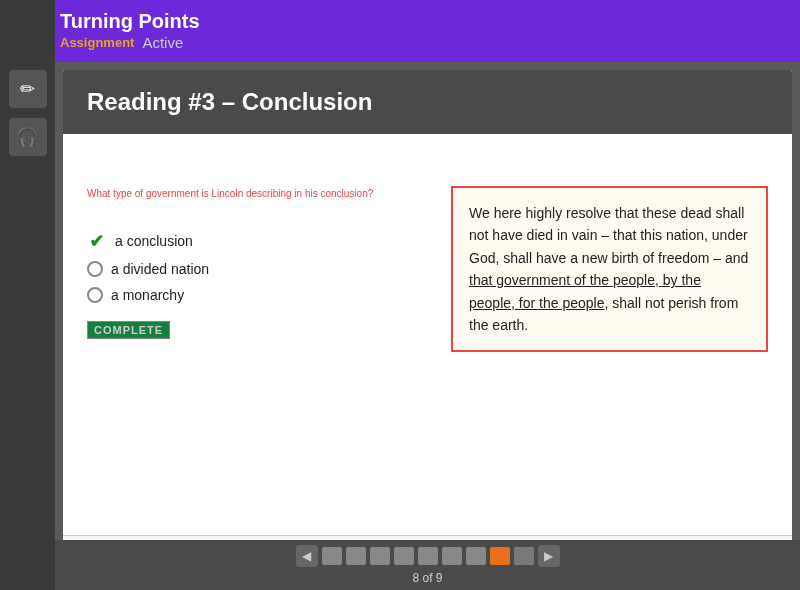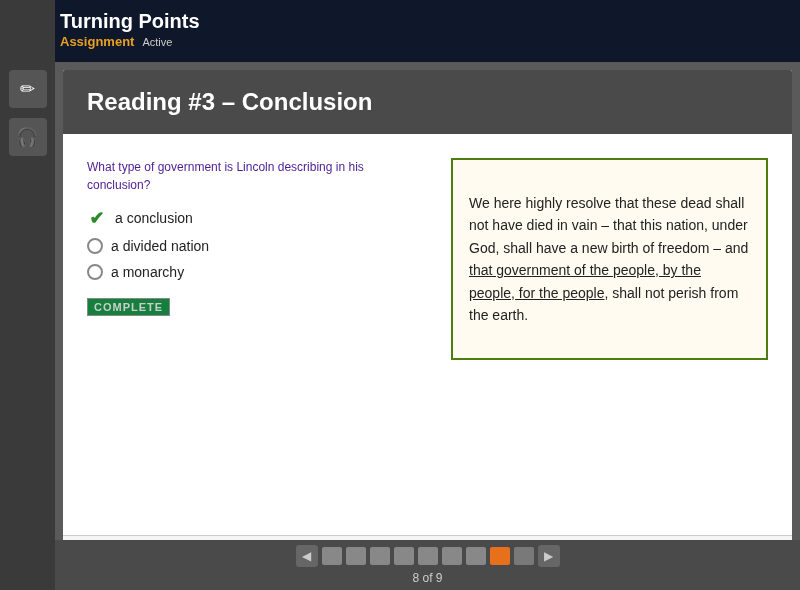--- a/index.html
+++ b/index.html
@@ -6,21 +6,21 @@
     body {
       width: 800px;
       height: 590px;
       background: #5a5a5a;
       font-family: Arial, sans-serif;
       overflow: hidden;
     }
 
     
     #top-bar {
-      background: #0f172a;
+      background: #6d28d9;
       height: 62px;
       display: flex;
       align-items: flex-start;
       padding: 8px 0 0 60px;
     }
     #top-bar-content {
       display: flex;
       flex-direction: column;
     }
     #app-title {
@@ -34,21 +34,21 @@
       gap: 8px;
       align-items: center;
     }
     #breadcrumb-assignment {
       color: #e8a020;
       font-size: 13px;
       font-weight: bold;
     }
     #breadcrumb-active {
       color: #cccccc;
-      font-size: 11px;
+      font-size: 15px;
       text-align: center;
     }
 
     
     #sidebar {
       position: absolute;
       left: 0;
       top: 0;
       width: 55px;
       height: 590px;
@@ -87,20 +87,21 @@
 
     
     #content-card {
       margin: 8px;
       background: #ffffff;
       flex: 1;
       border-radius: 2px;
       overflow: hidden;
       display: flex;
       flex-direction: column;
+      gap: 28px;
     }
 
     
     #card-header {
       background: #4a4a4a;
       padding: 18px 24px;
     }
     #card-title {
       color: #ffffff;
       font-size: 24px;
@@ -113,23 +114,23 @@
       padding: 24px 24px 16px 24px;
       display: flex;
       gap: 24px;
     }
 
     
     #question-area {
       flex: 0 0 340px;
     }
     #question-text {
-      font-size: 12px;
-      color: #4c1d95;
-      margin-bottom: 14px;
+      font-size: 10px;
+      color: #ef4444;
+      margin-bottom: 30px;
       line-height: 1.5;
     }
     .answer-option {
       display: flex;
       align-items: center;
       gap: 8px;
       margin-bottom: 10px;
     }
     .radio-circle {
       width: 16px;
@@ -162,23 +163,23 @@
       font-weight: bold;
       padding: 2px 6px;
       border: 1px solid #888;
       margin-top: 8px;
       letter-spacing: 1px;
     }
 
     
     #quote-box {
       flex: 1;
-      border: 2px solid #4d7c0f;
+      border: 2px solid #ef4444;
       background: #fffbf0;
-      padding: 32px 16px;
+      padding: 14px 16px;
       font-size: 14px;
       color: #222;
       line-height: 1.6;
       align-self: flex-start;
     }
     #quote-text-underlined {
       text-decoration: underline;
     }
 
     

